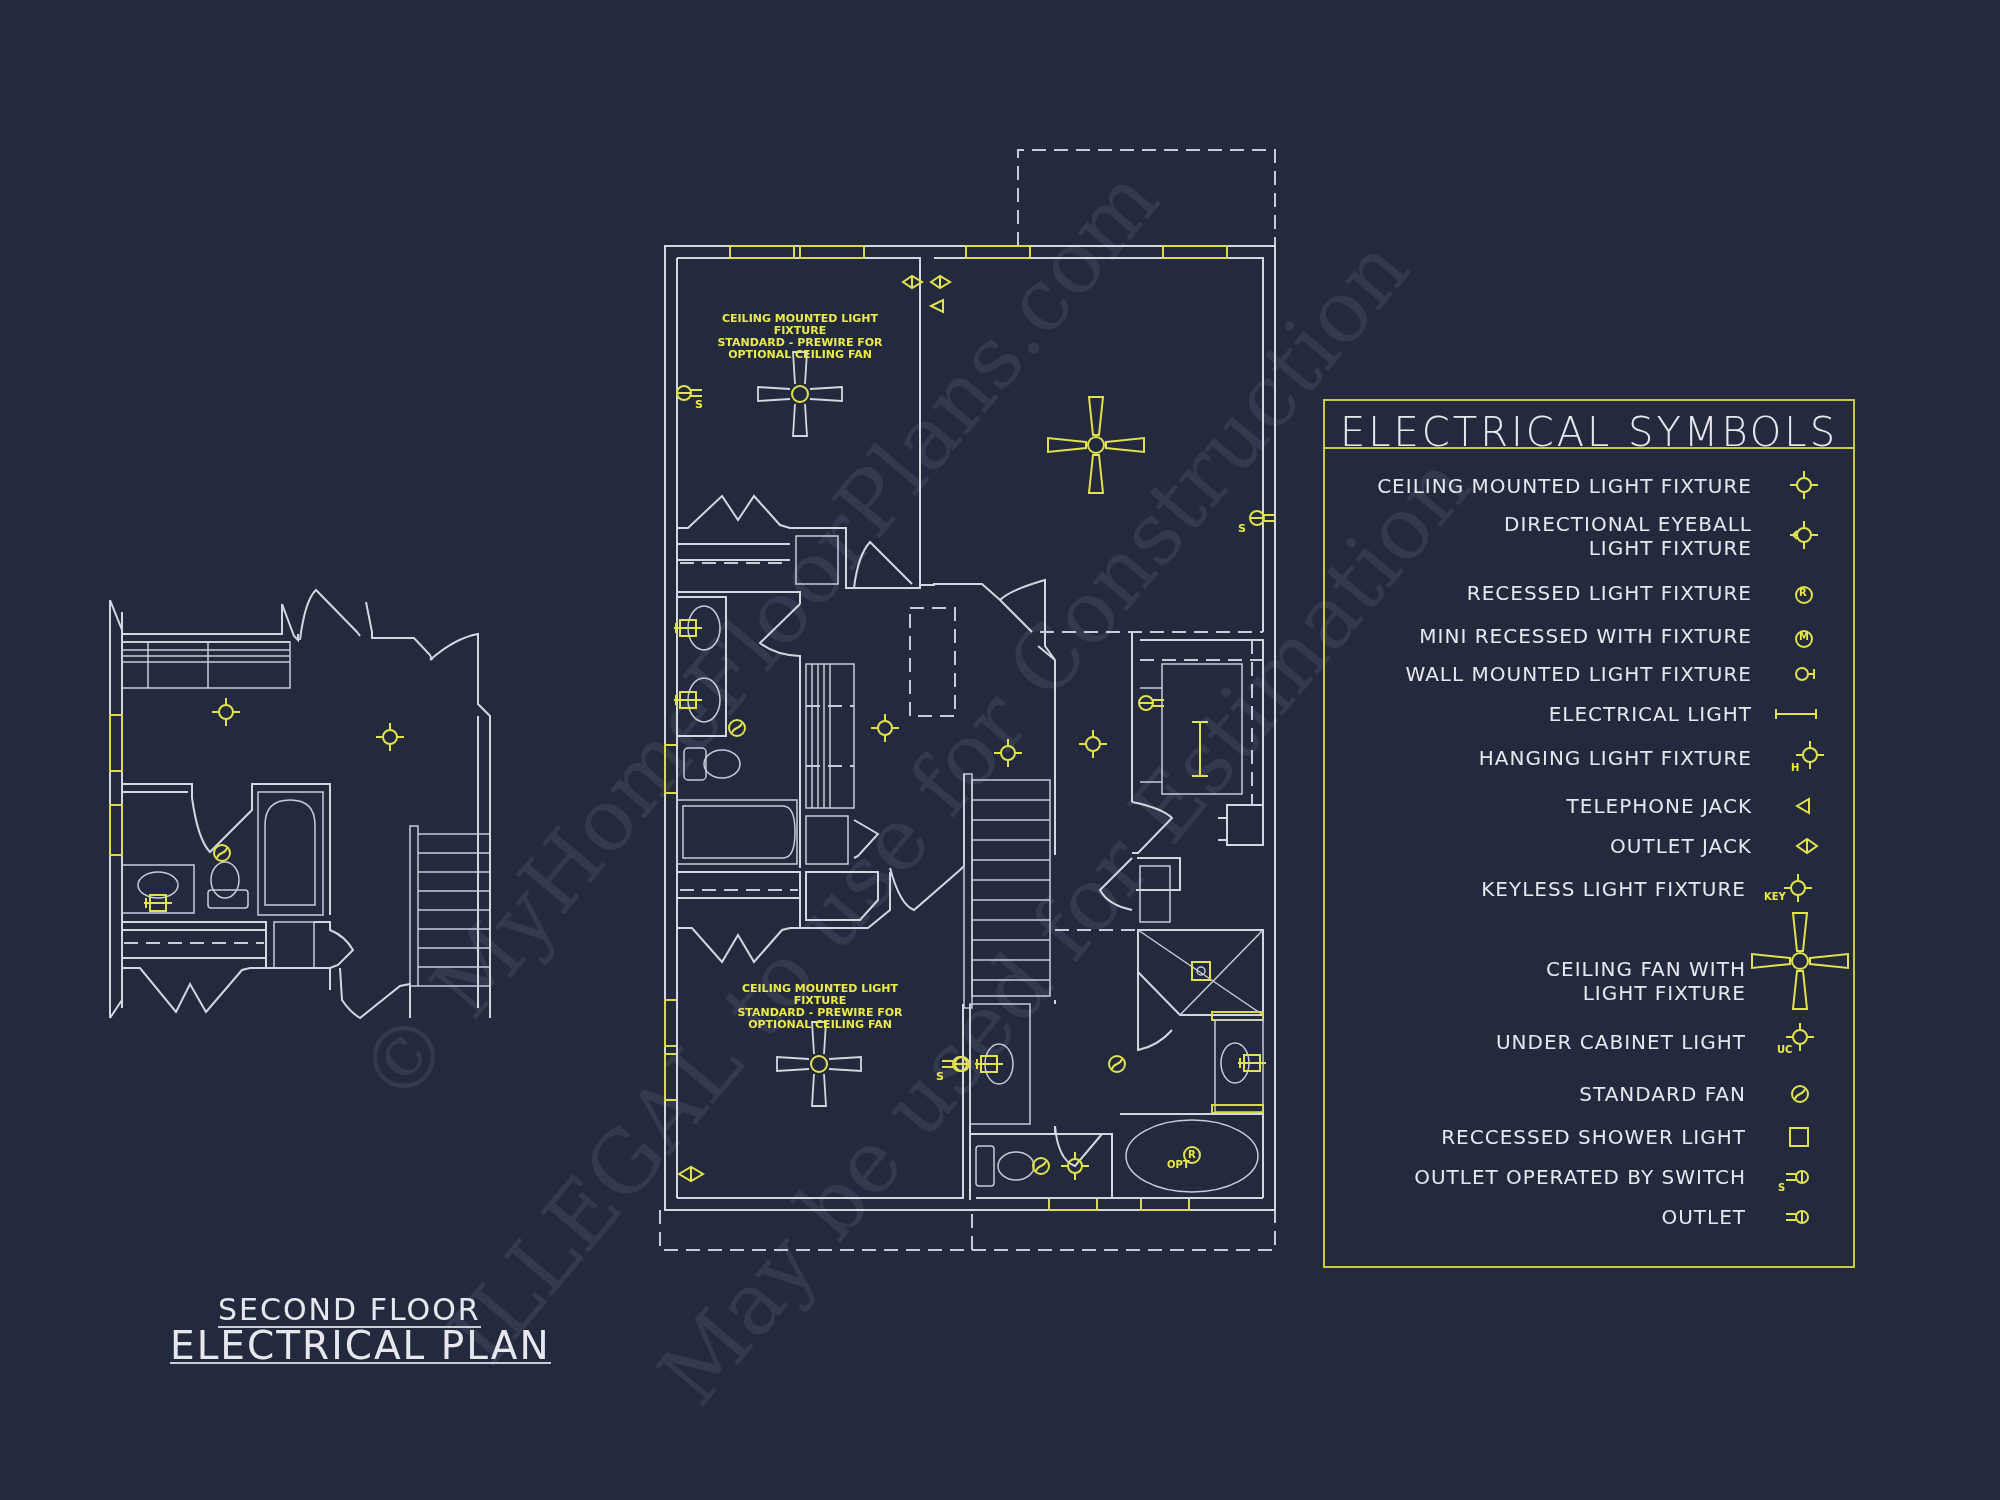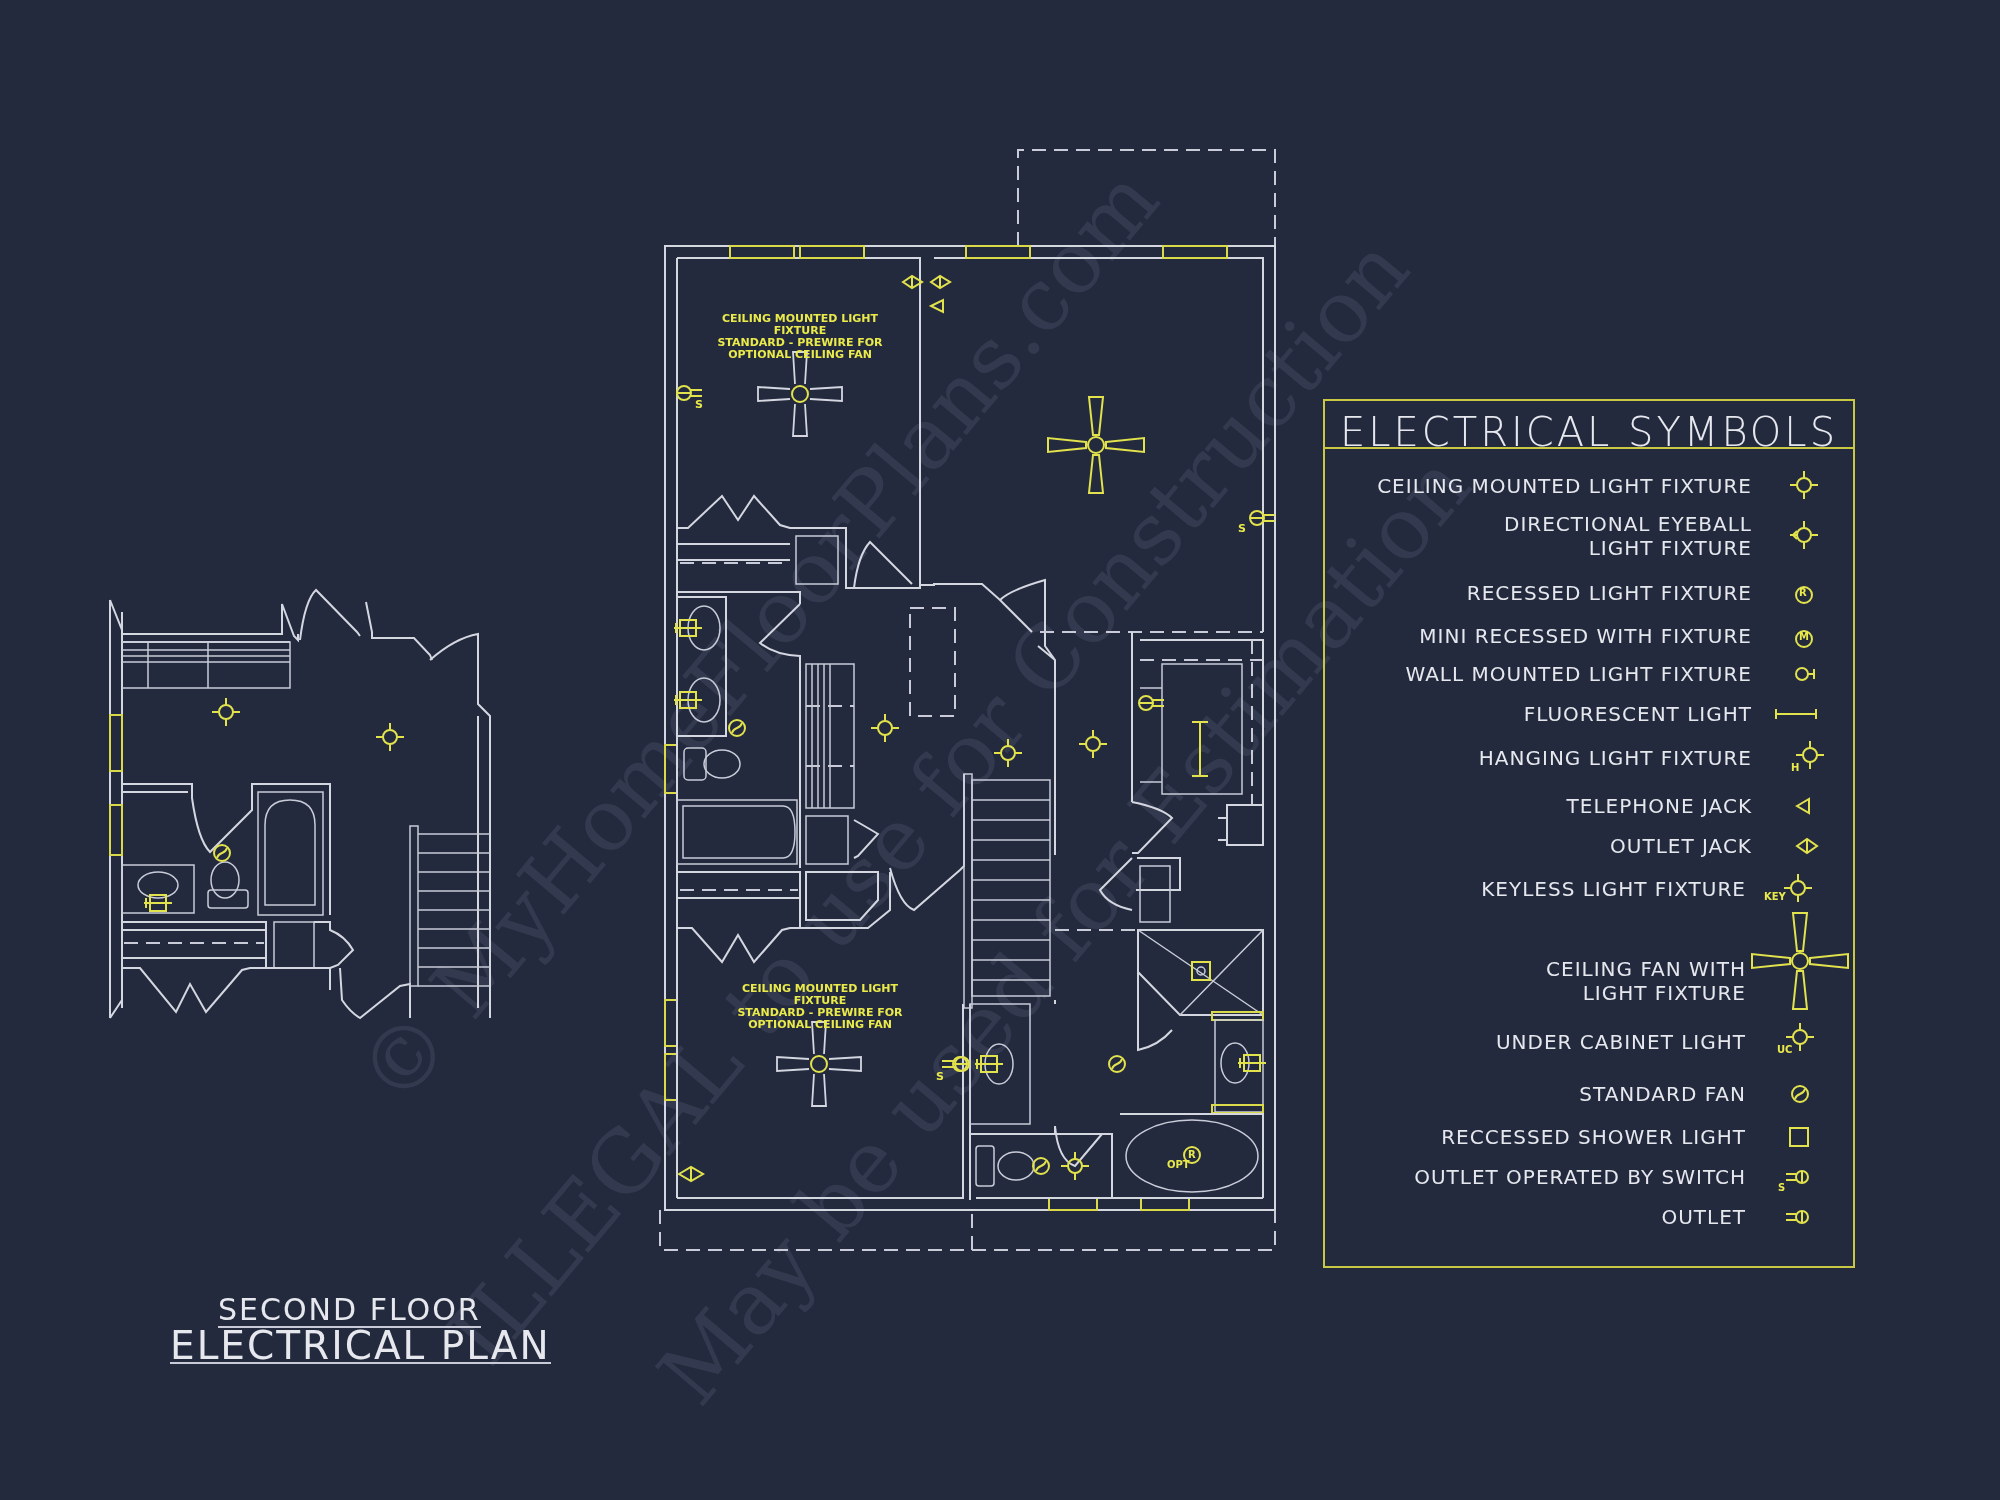--- a/index.html
+++ b/index.html
@@ -277,21 +277,21 @@
 
 <div class="html-layer">
   <div class="legend-title">ELECTRICAL SYMBOLS</div>
 
   <div class="legend-row" style="top:474px;">CEILING MOUNTED LIGHT FIXTURE</div>
   <div class="legend-row" style="top:512px; white-space:pre-line;margin-left:36px;">DIRECTIONAL EYEBALL
 LIGHT FIXTURE</div>
   <div class="legend-row" style="top:581px;">RECESSED LIGHT FIXTURE</div>
   <div class="legend-row" style="top:624px;">MINI RECESSED WITH FIXTURE</div>
   <div class="legend-row" style="top:662px;">WALL MOUNTED LIGHT FIXTURE</div>
-  <div class="legend-row" style="top:702px;">FLUORESCENT LIGHT</div>
+  <div class="legend-row" style="top:702px;">ELECTRICAL LIGHT</div>
   <div class="legend-row" style="top:746px;">HANGING LIGHT FIXTURE</div>
   <div class="legend-row" style="top:794px;">TELEPHONE JACK</div>
   <div class="legend-row" style="top:834px;">OUTLET JACK</div>
   <div class="legend-row" style="top:877px; right:254px;">KEYLESS LIGHT FIXTURE</div>
   <div class="legend-row" style="top:957px; right:254px; white-space:pre-line;">CEILING FAN WITH
 LIGHT FIXTURE</div>
   <div class="legend-row" style="top:1030px; right:254px;">UNDER CABINET LIGHT</div>
   <div class="legend-row" style="top:1082px; right:254px;">STANDARD FAN</div>
   <div class="legend-row" style="top:1125px; right:254px;">RECCESSED SHOWER LIGHT</div>
   <div class="legend-row" style="top:1165px; right:254px;">OUTLET OPERATED BY SWITCH</div>

